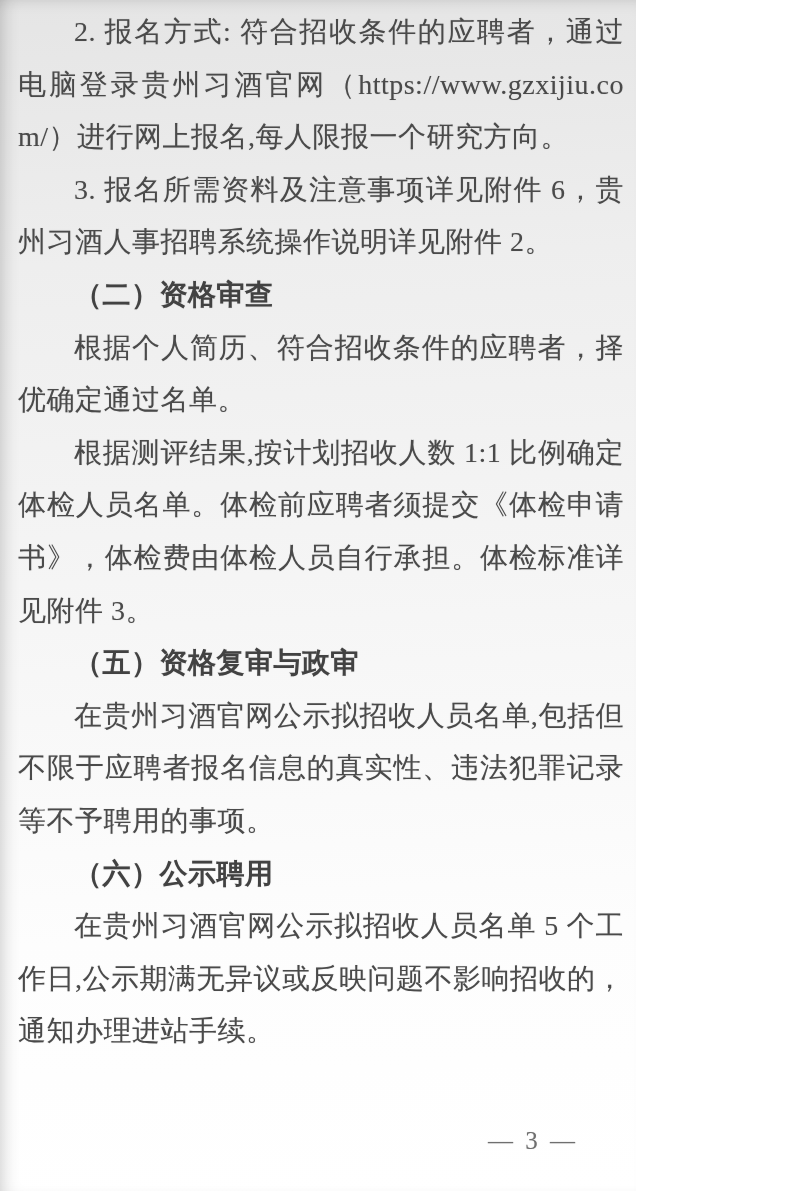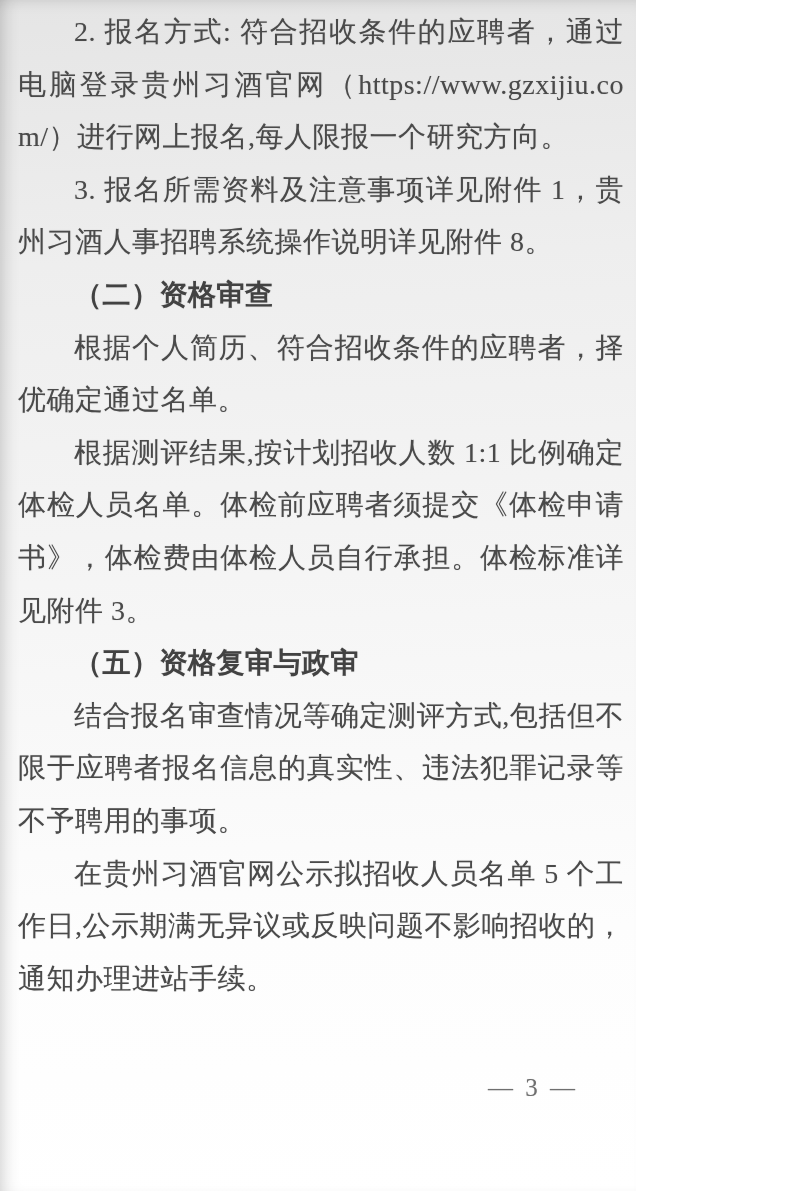--- a/index.html
+++ b/index.html
@@ -47,23 +47,24 @@
     letter-spacing: 3px;
     text-shadow: 0 0 1px rgba(120,120,120,0.3);
   }
 </style>
 </head>
 <body>
 
 <div class="page">
   <div class="doc-body">
     <p class="block para">2. 报名方式: 符合招收条件的应聘者，通过电脑登录贵州习酒官网（https://www.gzxijiu.com/）进行网上报名,每人限报一个研究方向。</p>
-    <p class="block para">3. 报名所需资料及注意事项详见附件 1，贵州习酒人事招聘系统操作说明详见附件 8。</p>
+    <p class="block para">3. 报名所需资料及注意事项详见附件 6，贵州习酒人事招聘系统操作说明详见附件 2。</p>
     <p class="block heading">（二）资格审查</p>
     <p class="block para">根据个人简历、符合招收条件的应聘者，择优确定通过名单。</p>
     <p class="block para">根据测评结果,按计划招收人数 1:1 比例确定体检人员名单。体检前应聘者须提交《体检申请书》，体检费由体检人员自行承担。体检标准详见附件 3。</p>
     <p class="block heading">（五）资格复审与政审</p>
-    <p class="block para">结合报名审查情况等确定测评方式,包括但不限于应聘者报名信息的真实性、违法犯罪记录等不予聘用的事项。</p>
+    <p class="block para">在贵州习酒官网公示拟招收人员名单,包括但不限于应聘者报名信息的真实性、违法犯罪记录等不予聘用的事项。</p>
+    <p class="block heading">（六）公示聘用</p>
     <p class="block para">在贵州习酒官网公示拟招收人员名单 5 个工作日,公示期满无异议或反映问题不影响招收的，通知办理进站手续。</p>
   </div>
 
   <div class="page-footer">— 3 —</div>
 </div>
 
 </body></html>

